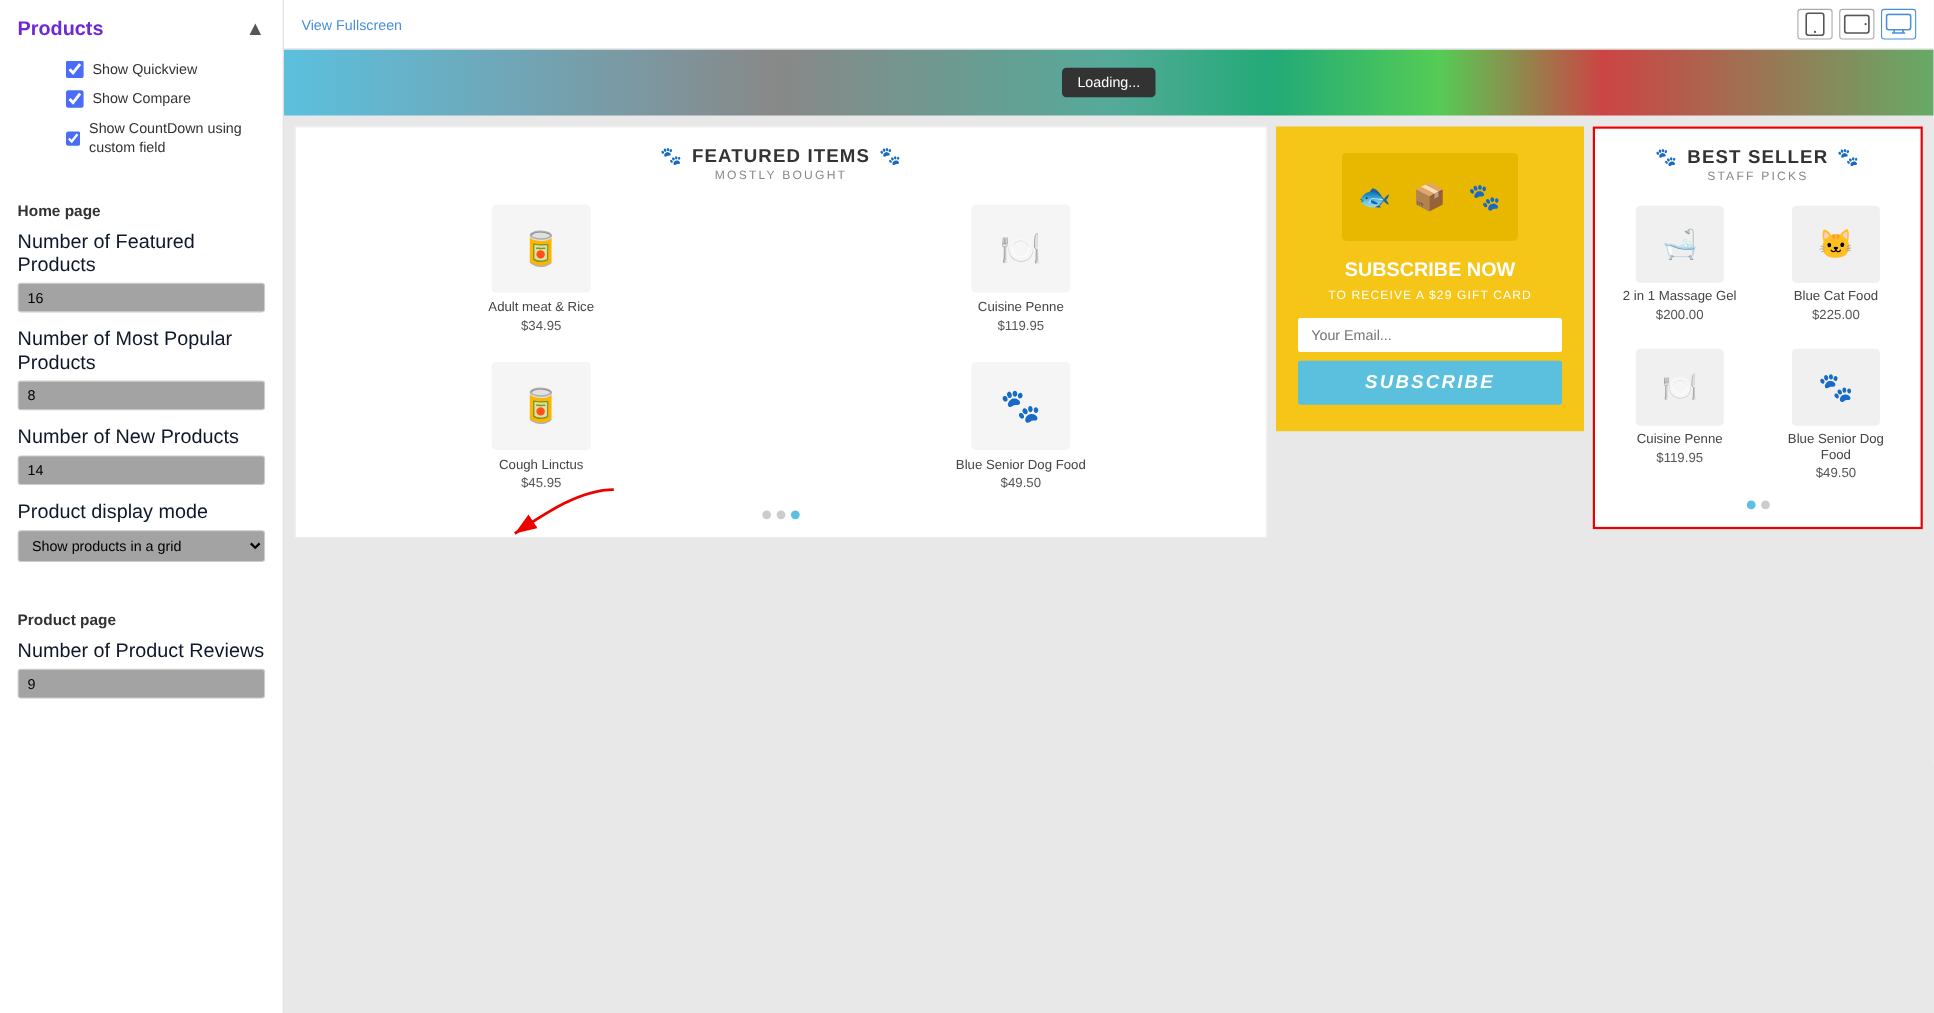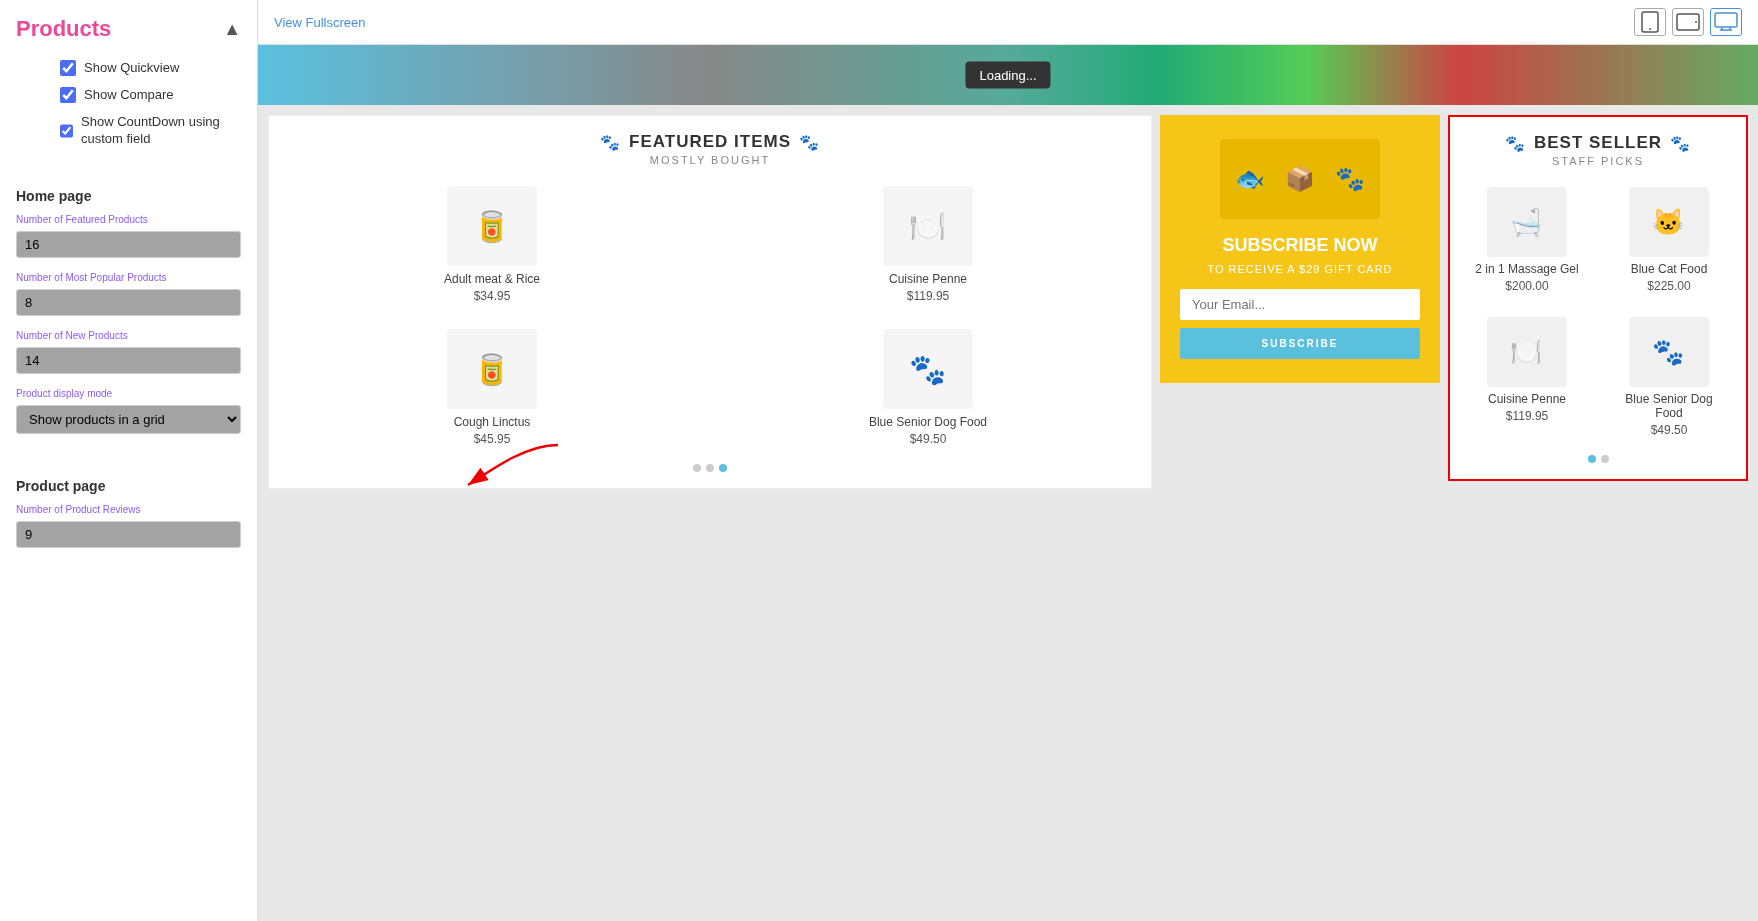--- a/index.html
+++ b/index.html
@@ -20,23 +20,23 @@
       overflow-y: auto;
       position: relative;
     }
     .sidebar-header {
       display: flex;
       justify-content: space-between;
       align-items: center;
       padding: 16px 16px 10px 16px;
     }
     .sidebar-title {
-      font-size: 22px;
+      font-size: 18px;
       font-weight: bold;
-      color: #ec4899;
+      color: #6d28d9;
     }
     .sidebar-collapse-btn {
       font-size: 18px;
       color: #555;
       cursor: pointer;
       background: none;
       border: none;
     }
     .sidebar-section {
       padding: 8px 16px;
@@ -52,22 +52,22 @@
       width: 16px;
       height: 16px;
       accent-color: #4a6cf7;
     }
     .checkbox-label {
       color: #333;
       font-size: 13px;
       line-height: 1.3;
     }
     .section-label {
-      font-size: 10px;
-      color: #8b5cf6;
+      font-size: 18px;
+      color: #0f172a;
       margin-bottom: 6px;
       margin-top: 10px;
     }
     .number-input-row {
       display: flex;
       align-items: center;
       gap: 0;
       margin-bottom: 14px;
     }
     .number-input {
@@ -314,24 +314,25 @@
       color: #aaa;
       margin-bottom: 8px;
     }
     .subscribe-btn {
       width: 100%;
       padding: 10px;
       background: #5bc0de;
       color: #fff;
       border: none;
       border-radius: 2px;
-      font-size: 10px;
+      font-size: 17px;
       letter-spacing: 2px;
       cursor: pointer;
       font-weight: bold;
+      font-style: italic;
     }
 
     
     .bestseller-panel {
       width: 300px;
       min-width: 300px;
       background: #fff;
       border: 2px solid #e00;
       padding: 16px 10px;
     }

